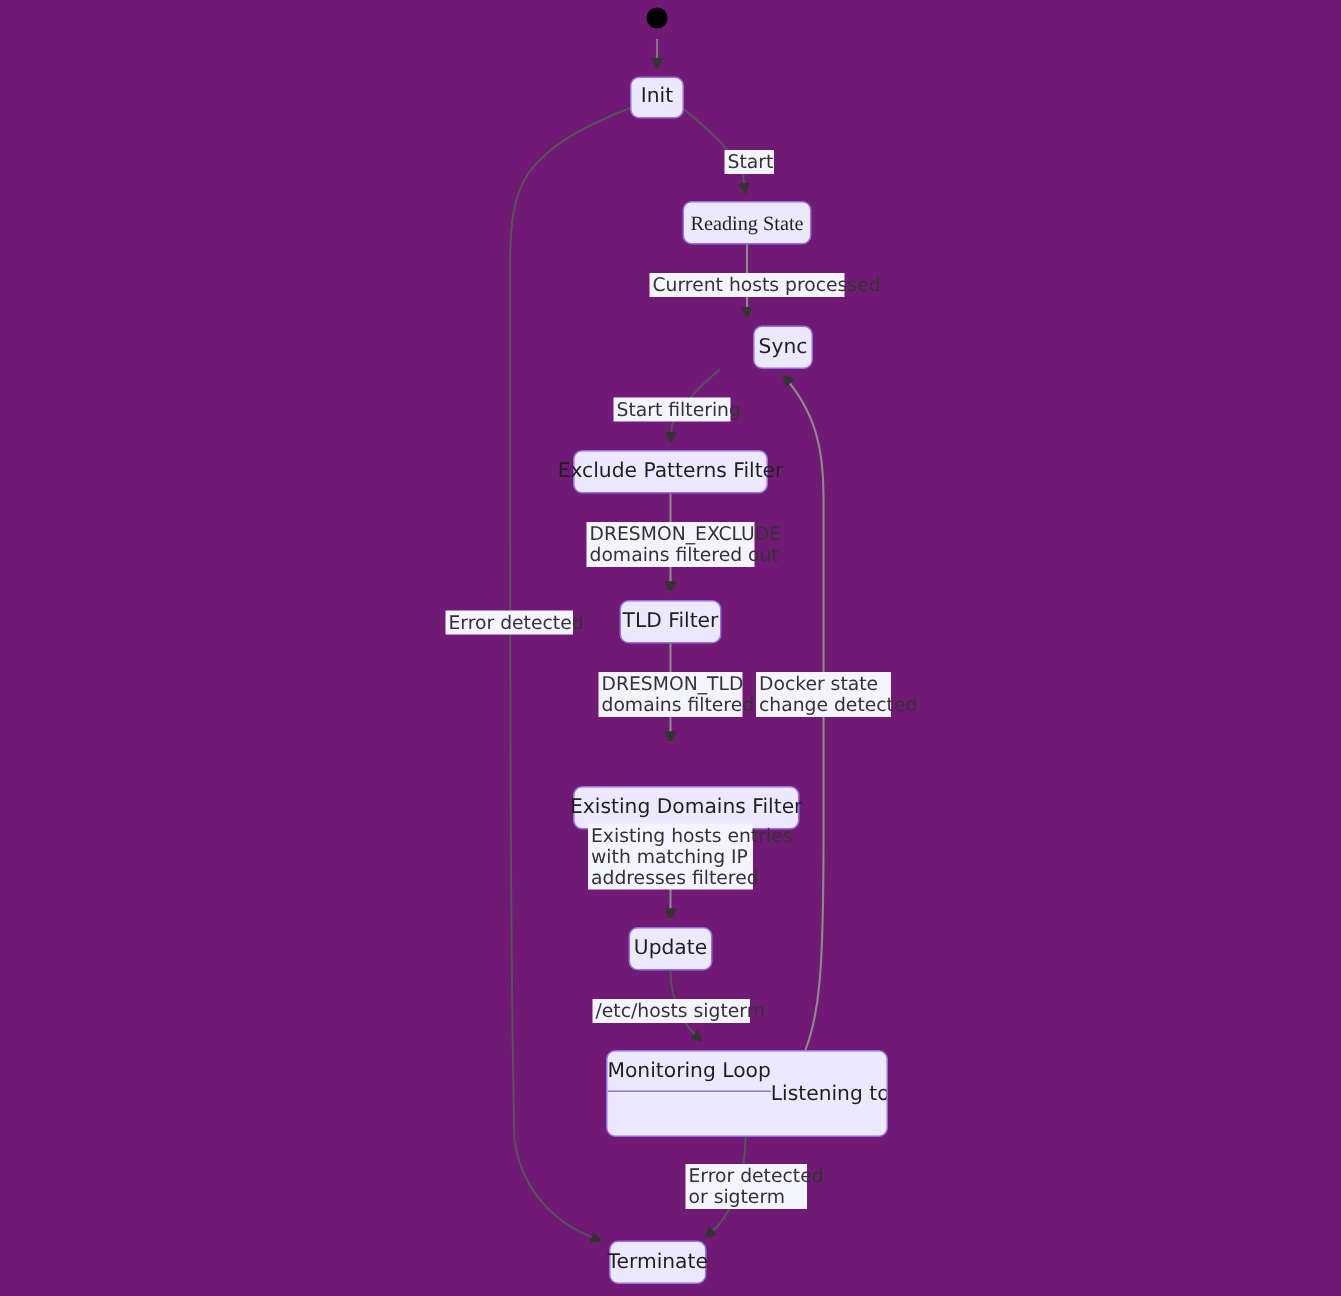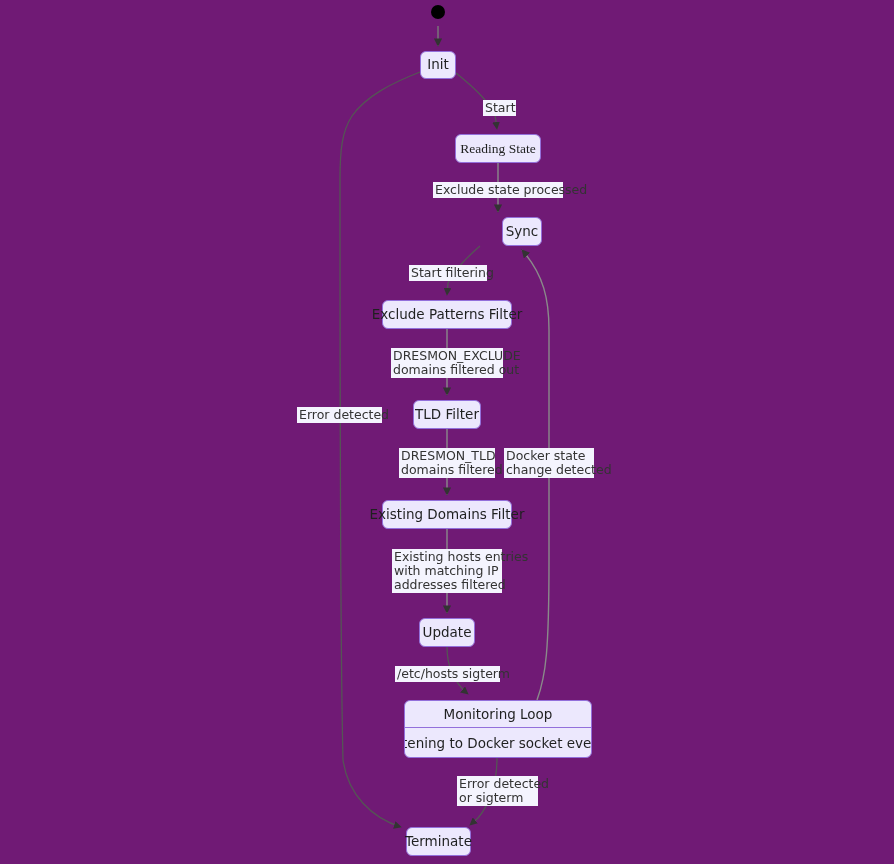--- a/index.html
+++ b/index.html
@@ -43,21 +43,21 @@
     white-space: nowrap;
   }
   .node-composite {
     position: absolute;
     box-sizing: border-box;
     background: #ECE8FD;
     border: 1px solid #9370DB;
     border-radius: 6px;
     color: #1f2020;
     display: flex;
-    flex-direction: column;
+    flex-direction: row;
     overflow: hidden;
   }
   .composite-title {
     flex: 0 0 auto;
     height: 26px;
     display: flex;
     align-items: center;
     justify-content: center;
     font-size: 13.5px;
     border-bottom: 1px solid #9370DB;
@@ -135,34 +135,34 @@
   <div class="node" style="left:420px; top:51px; width:36px; height:28px;">Init</div>
 
   <div class="node" style="left:455px; top:134px; width:86px; height:29px;font-family:Liberation Serif, serif;">Reading State</div>
 
   <div class="node" style="left:502px; top:217px; width:40px; height:29px;">Sync</div>
 
   <div class="node" style="left:382px; top:300px; width:130px; height:29px;">Exclude Patterns Filter</div>
 
   <div class="node" style="left:413px; top:400px; width:68px; height:29px;text-align:center;">TLD Filter</div>
 
-  <div class="node" style="left:382px; top:500px; width:130px; height:29px;">Existing Domains Filter</div>
+  <div class="node" style="left:382px; top:524px; width:151px; height:29px;">Existing Domains Filter</div>
 
   <div class="node" style="left:419px; top:618px; width:56px; height:29px;">Update</div>
 
   <div class="node-composite" style="left:404px; top:700px; width:188px; height:58px;">
     <div class="composite-title">Monitoring Loop</div>
     <div class="composite-body">Listening to Docker socket events</div>
   </div>
 
   <div class="node" style="left:406px; top:827px; width:65px; height:29px;">Terminate</div>
 
   <div class="edge-label center" style="left:483px; top:100px; width:33px;text-align:right;">Start</div>
 
-  <div class="edge-label center" style="left:433px; top:182px; width:130px;">Exclude state processed</div>
+  <div class="edge-label center" style="left:433px; top:182px; width:130px;">Current hosts processed</div>
 
   <div class="edge-label center" style="left:409px; top:265px; width:78px;">Start filtering</div>
 
   <div class="edge-label left" style="left:391px; top:348px; width:112px;">DRESMON_EXCLUDE
 domains filtered out</div>
 
   <div class="edge-label left" style="left:399px; top:448px; width:96px;">DRESMON_TLD
 domains filtered</div>
 
   <div class="edge-label left" style="left:504px; top:448px; width:90px;">Docker state

